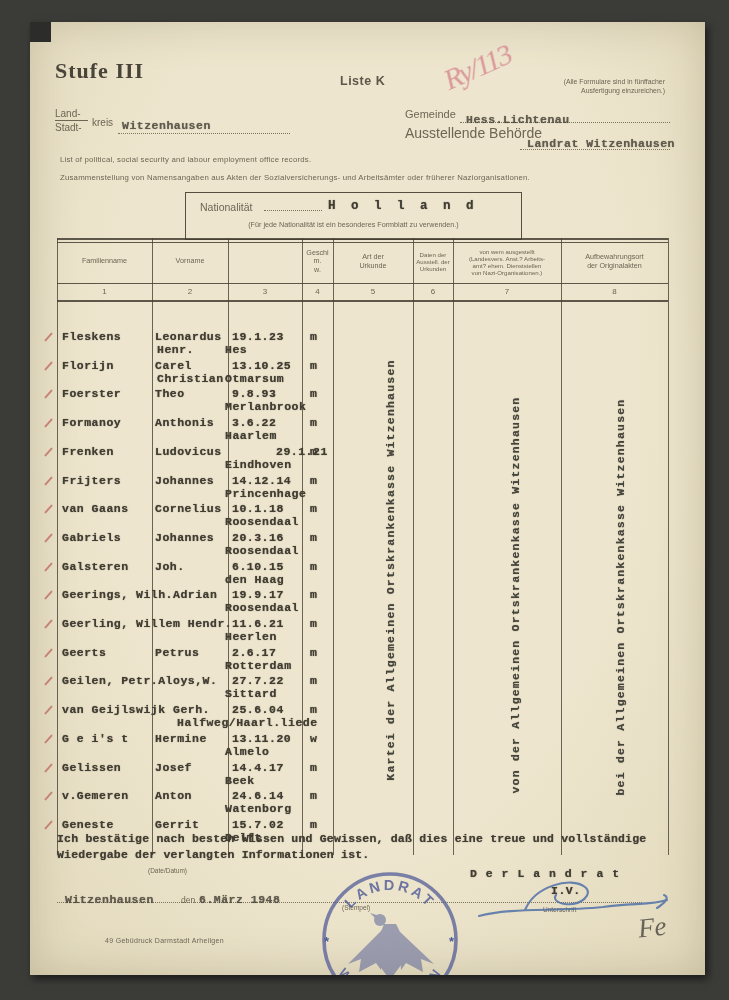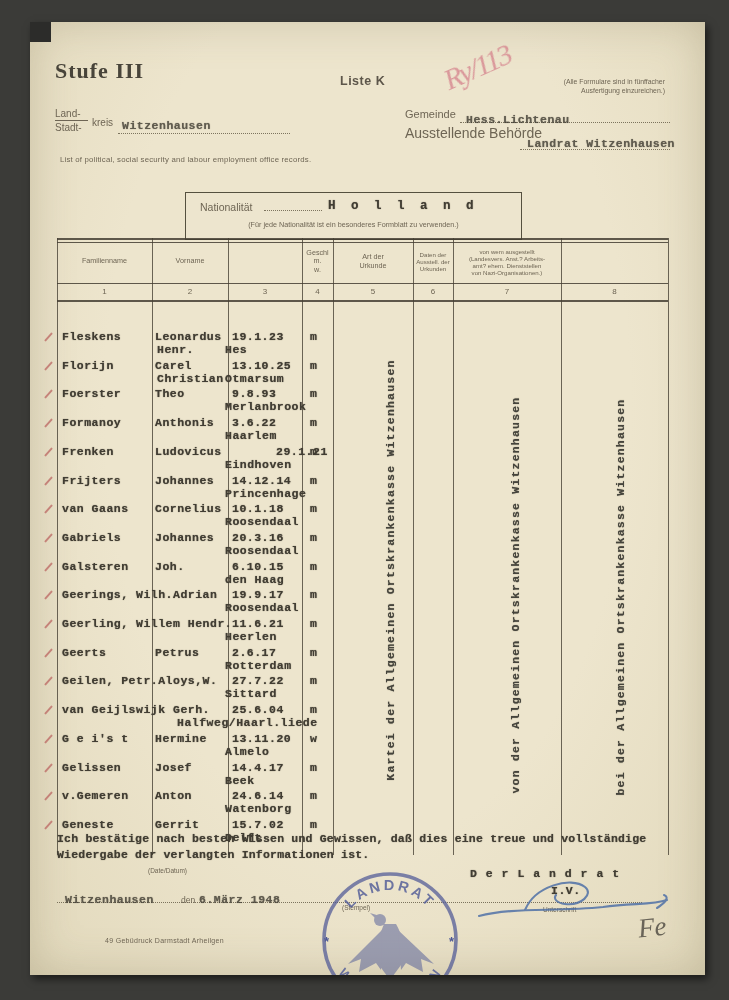--- a/index.html
+++ b/index.html
@@ -96,20 +96,21 @@
     <div class="dotline" style="left:88px;top:111px;width:172px;"></div>
 
     <div class="print g-lbl">Gemeinde</div>
     <div class="dotline" style="left:430px;top:100px;width:210px;"></div>
     <div class="tw faded" style="left:436px;top:91px;">Hess.Lichtenau</div>
     <div class="print b-lbl">Ausstellende Behörde</div>
     <div class="dotline" style="left:490px;top:127px;width:150px;"></div>
     <div class="tw faded" style="left:497px;top:115px;">Landrat Witzenhausen</div>
 
     <div class="print note-en">List of political, social security and labour employment office records.</div>
+    <div class="print note-de">Zusammenstellung von Namensangaben aus Akten der Sozialversicherungs- und Arbeitsämter oder früherer Naziorganisationen.</div>
 
     <div class="natbox">
       <div class="print nat-lbl">Nationalität</div>
       <div class="dotline nat-dots" style="top:17px;"></div>
       <div class="tw nat-val">H o l l a n d</div>
       <div class="print nat-note">(Für jede Nationalität ist ein besonderes Formblatt zu verwenden.)</div>
     </div>
 
     <div id="table">
         <div class="vline" style="left: 0px;"></div>
@@ -139,20 +140,22 @@
         <div class="ncell" style="left: 276px; width: 80px;">5</div>
         <div class="hcell sm" style="left: 356px; width: 40px;">Daten der
 Ausstell. der
 Urkunden</div>
         <div class="ncell" style="left: 356px; width: 40px;">6</div>
         <div class="hcell sm" style="left: 396px; width: 108px;">von wem ausgestellt
 (Landesvers. Anst.? Arbeits-
 amt? ehem. Dienststellen
 von Nazi-Organisationen.)</div>
         <div class="ncell" style="left: 396px; width: 108px;">7</div>
+        <div class="hcell" style="left: 504px; width: 107px;">Aufbewahrungsort
+der Originalakten</div>
         <div class="ncell" style="left: 504px; width: 107px;">8</div>
         <div class="tick" style="left: -14px; top: 98px;"></div>
         <div class="tw" style="left: 5px; top: 92px;">Fleskens</div>
         <div class="tw" style="left: 98px; top: 92px;">Leonardus</div>
         <div class="tw" style="left: 100px; top: 105px;">Henr.</div>
         <div class="tw" style="left: 175px; top: 92px;">19.1.23</div>
         <div class="tw" style="left: 168px; top: 105px;">Hes</div>
         <div class="tw" style="left: 253px; top: 92px;">m</div>
         <div class="tick" style="left: -14px; top: 126.7px;"></div>
         <div class="tw" style="left: 5px; top: 120.7px;">Florijn</div>

